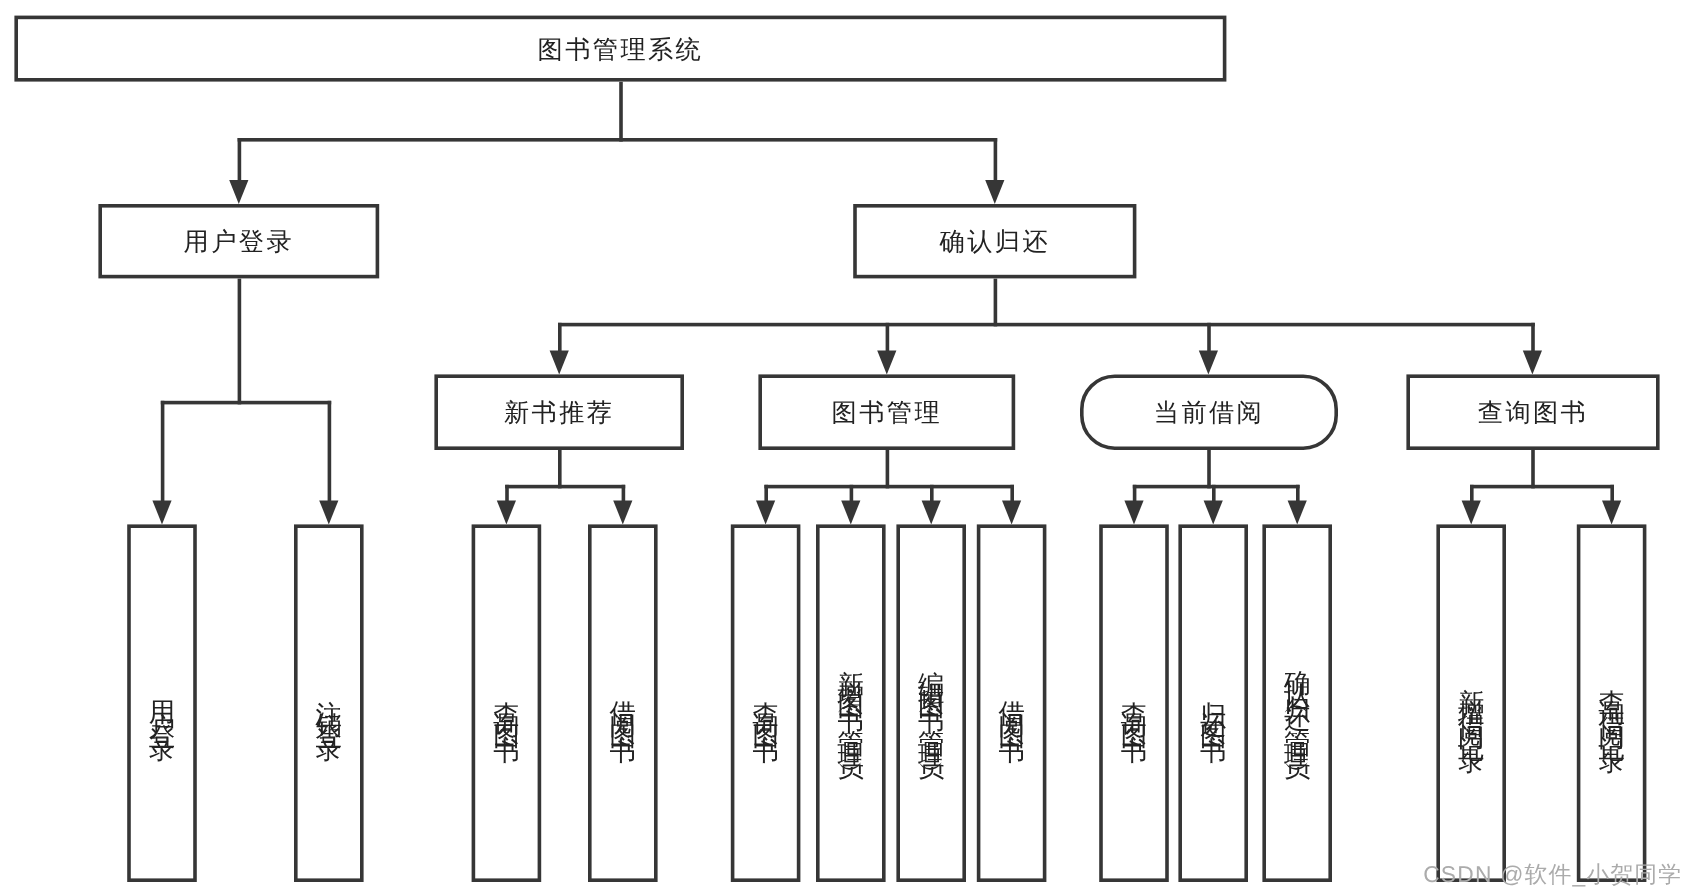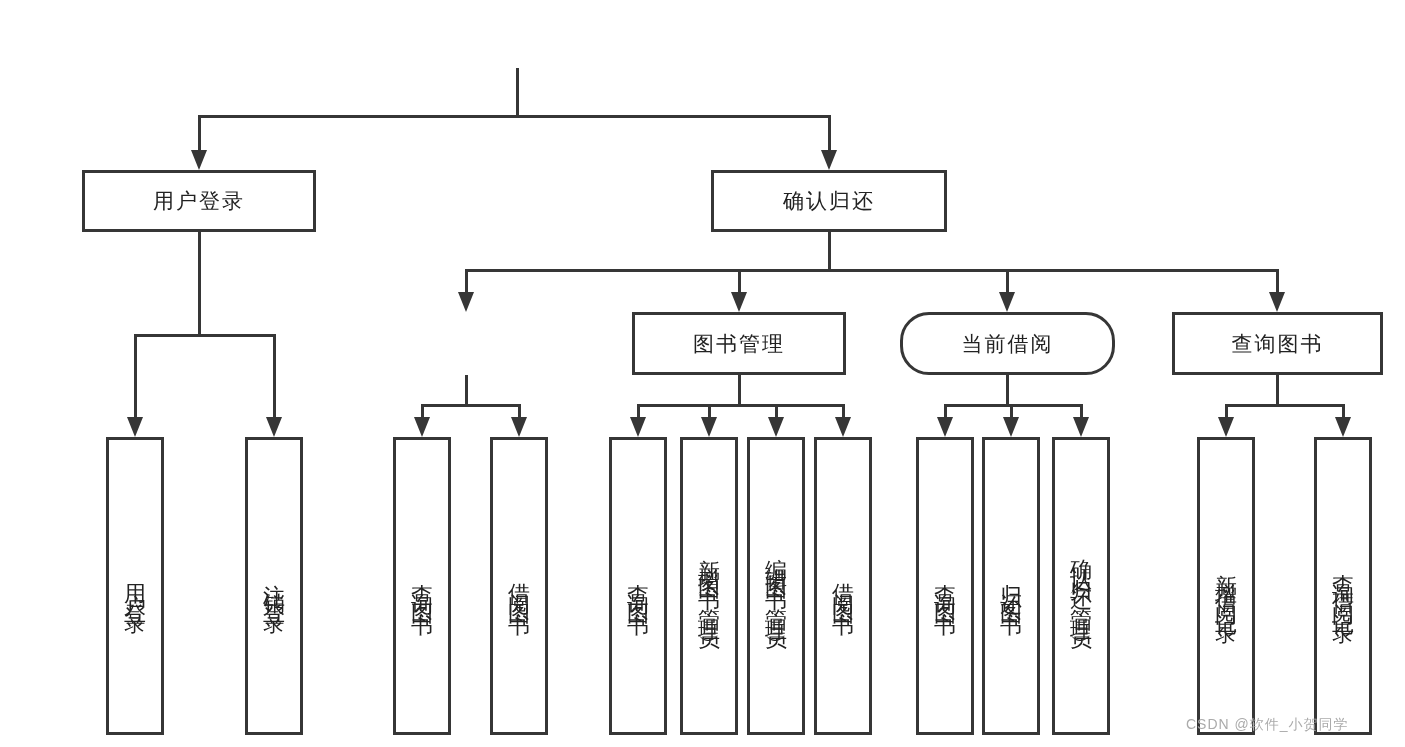--- a/index.html
+++ b/index.html
@@ -53,32 +53,33 @@
     height: 0;
     border-left: 8px solid transparent;
     border-right: 8px solid transparent;
     border-top: 20px solid var(--line);
     z-index: 1;
   }
   .watermark {
     position: absolute;
     left: 1186px;
     top: 716px;
-    font-size: 14px;
+    font-size: 19px;
     color: var(--watermark);
     letter-spacing: 1px;
     z-index: 10;
     white-space: nowrap;
   }
 </style>
 </head>
 <body>
 
 <div class="canvas">
 
+  <div class="box" style="left:12px; top:13px; width:1010px; height:55px;">图书管理系统</div>
 
   <div class="vline" style="left:516px; top:68px; height:50px;"></div>
   <div class="hline" style="left:198px; top:115px; width:633px;"></div>
   <div class="vline" style="left:198px; top:115px; height:37px;"></div>
   <div class="arrow" style="left:191px; top:150px;"></div>
   <div class="vline" style="left:828px; top:115px; height:37px;"></div>
   <div class="arrow" style="left:821px; top:150px;"></div>
 
   <div class="box" style="left:82px; top:170px; width:234px; height:62px;">用户登录</div>
   <div class="box" style="left:711px; top:170px; width:236px; height:62px;">确认归还</div>
@@ -94,20 +95,21 @@
   <div class="hline" style="left:465px; top:269px; width:814px;"></div>
   <div class="vline" style="left:465px; top:269px; height:25px;"></div>
   <div class="arrow" style="left:458px; top:292px;"></div>
   <div class="vline" style="left:738px; top:269px; height:25px;"></div>
   <div class="arrow" style="left:731px; top:292px;"></div>
   <div class="vline" style="left:1006px; top:269px; height:25px;"></div>
   <div class="arrow" style="left:999px; top:292px;"></div>
   <div class="vline" style="left:1276px; top:269px; height:25px;"></div>
   <div class="arrow" style="left:1269px; top:292px;"></div>
 
+  <div class="box" style="left:362px; top:312px; width:208px; height:63px;">新书推荐</div>
   <div class="box" style="left:632px; top:312px; width:214px; height:63px;">图书管理</div>
   <div class="box" style="left:900px; top:312px; width:215px; height:63px;border-radius:29px;">当前借阅</div>
   <div class="box" style="left:1172px; top:312px; width:211px; height:63px;">查询图书</div>
 
   <div class="vline" style="left:465px; top:375px; height:32px;"></div>
   <div class="hline" style="left:421px; top:404px; width:100px;"></div>
   <div class="vline" style="left:421px; top:404px; height:15px;"></div>
   <div class="arrow" style="left:414px; top:417px;"></div>
   <div class="vline" style="left:518px; top:404px; height:15px;"></div>
   <div class="arrow" style="left:511px; top:417px;"></div>

